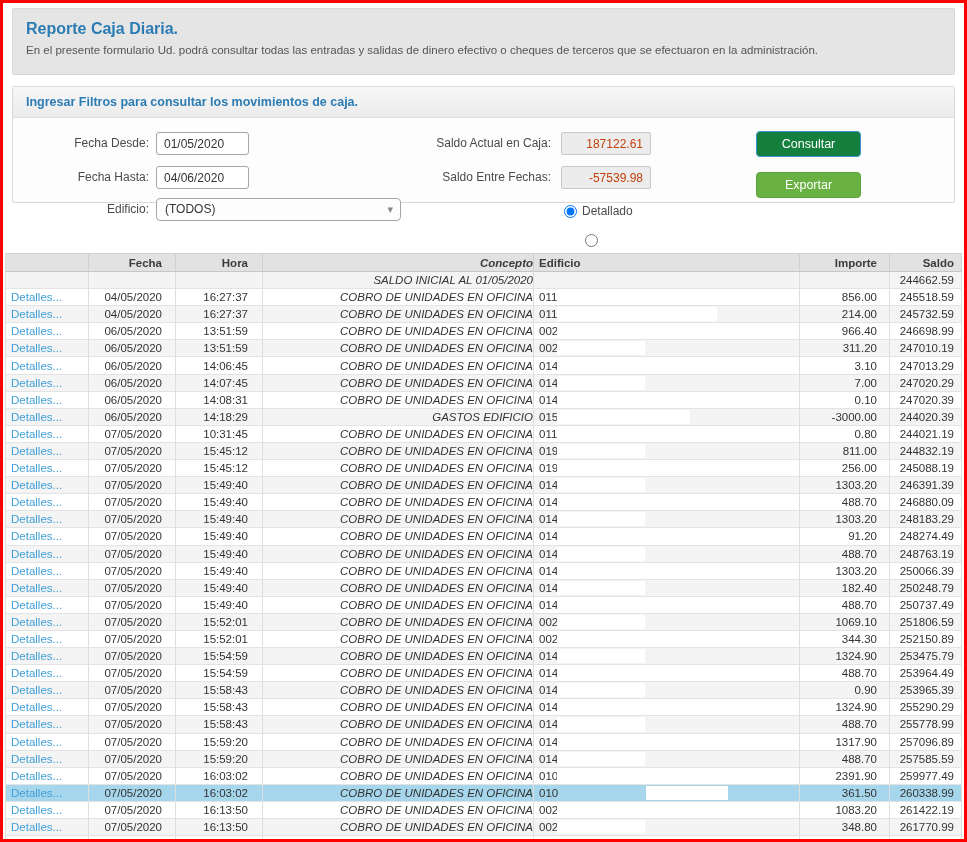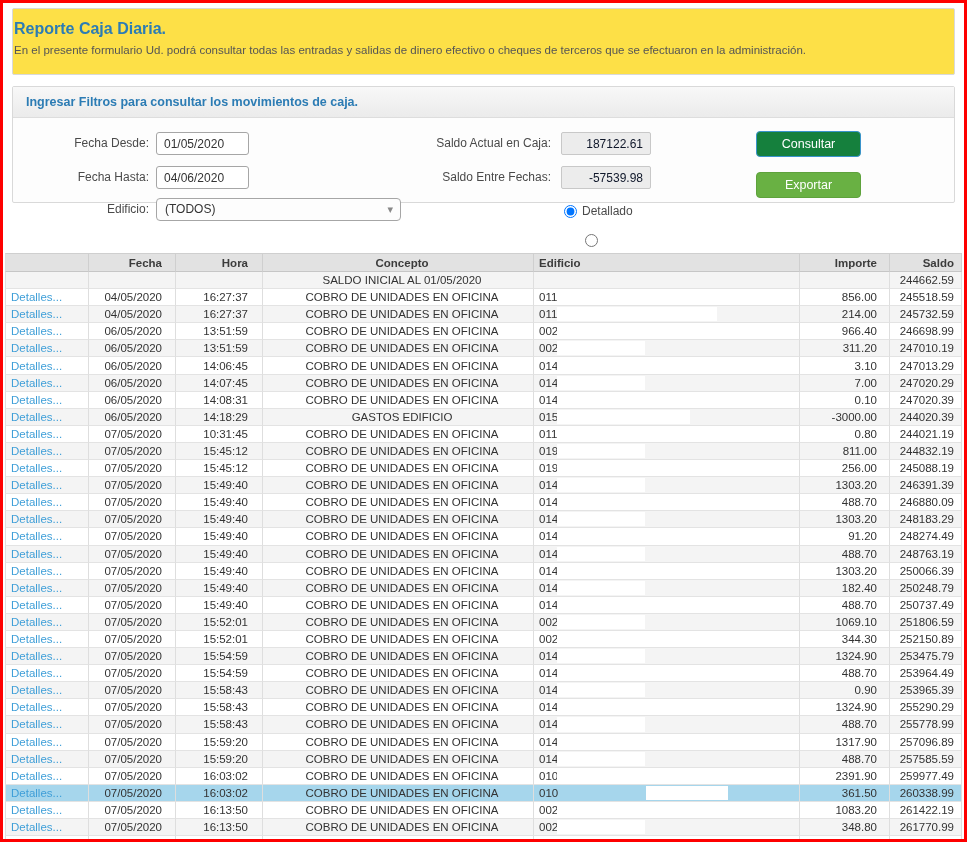--- a/index.html
+++ b/index.html
@@ -1,42 +1,42 @@
 <!DOCTYPE html>
 <html><head>
 <meta charset="utf-8">
 <style>
   html,body{margin:0;padding:0;background:#fff;}
   .page{position:relative;width:967px;height:842px;box-sizing:border-box;border:3px solid #fe0000;
         background:#fff;overflow:hidden;font-family:"Liberation Sans",sans-serif;}
 
   
-  .intro{position:absolute;left:9px;right:9px;top:5px;height:67px;background:#fde047;
-         border:1px solid #d9d9d9;border-radius:2px;box-sizing:border-box;padding:11px 1px;}
+  .intro{position:absolute;left:9px;right:9px;top:5px;height:67px;background:#e5e5e5;
+         border:1px solid #d9d9d9;border-radius:2px;box-sizing:border-box;padding:11px 13px;}
   .intro h1{margin:0 0 6px 0;font-size:16px;font-weight:700;color:#2c7cb4;}
   .intro p{margin:0;font-size:11.5px;color:#555;}
 
   
   .filters{position:absolute;left:9px;right:9px;top:83px;height:117px;border:1px solid #d9d9d9;
            border-radius:2px;background:#fdfdfd;box-sizing:border-box;}
   .fhead{height:30px;line-height:30px;padding:0 13px;background:linear-gradient(#f8f8f8,#ebebeb);
          border-bottom:1px solid #dddddd;color:#2c7cb4;font-size:12.5px;font-weight:700;}
   .fbody{position:relative;height:120px;}
   .lbl{position:absolute;font-size:12px;color:#4a4a4a;text-align:right;line-height:23px;height:23px;}
   .l-desde{left:0;width:136px;top:14px;}
   .l-hasta{left:0;width:136px;top:48px;}
   .l-edificio{left:0;width:136px;top:80px;}
   .l-saldoactual{left:300px;width:238px;top:14px;}
   .l-saldoentre{left:300px;width:238px;top:48px;}
   .txt{position:absolute;box-sizing:border-box;height:23px;border:1px solid #a6a6a6;border-radius:3px;
        padding:0 7px;font-size:12px;color:#333;font-family:inherit;background:#fff;}
   .i-desde{left:143px;top:14px;width:93px;}
   .i-hasta{left:143px;top:48px;width:93px;}
   .ro{position:absolute;box-sizing:border-box;height:23px;border:1px solid #c8c8c8;border-radius:2px;
-      background:#ececec;text-align:right;padding:0 7px;font-size:12px;color:#0f172a;font-family:inherit;}
+      background:#ececec;text-align:right;padding:0 7px;font-size:12px;color:#c2410c;font-family:inherit;}
   .i-saldoactual{left:548px;top:14px;width:90px;}
   .i-saldoentre{left:548px;top:48px;width:90px;}
   .select{position:absolute;left:143px;top:80px;width:245px;height:23px;box-sizing:border-box;
           border:1px solid #a6a6a6;border-radius:4px;background:#fdfdfd;font-size:12px;color:#333;
           line-height:21px;padding:0 22px 0 8px;cursor:default;}
   .select .chev{position:absolute;right:7px;top:0;color:#888;font-size:11px;line-height:21px;}
   .radio{position:absolute;left:551px;font-size:12px;color:#4a4a4a;display:flex;align-items:center;
          gap:5px;height:16px;}
   .r1{top:85px;}
   .r2{top:116px;flex-direction:column;}
@@ -50,21 +50,21 @@
   .tablewrap{position:absolute;left:2px;right:2px;top:250px;bottom:0;overflow:hidden;}
   table{width:100%;border-collapse:separate;border-spacing:0;table-layout:fixed;font-size:11.5px;color:#333;}
   th{height:17px;background:#e2e2e2;border-top:1px solid #cfcfcf;border-bottom:1px solid #c6c6c6;
      border-right:1px solid #cfcfcf;font-weight:700;color:#3c3c3c;padding:0;font-size:11.5px;overflow:hidden;}
   td{height:16.1px;line-height:16px;border-bottom:1px solid #e3e3e3;border-right:1px solid #dedede;
      padding:0;overflow:hidden;white-space:nowrap;background:#fff;}
   th:first-child,td:first-child{border-left:1px solid #dedede;}
   .c-det{padding-left:5px;text-align:left;}
   .c-fecha{padding-right:13px;text-align:right;}
   .c-hora{padding-right:14px;text-align:right;margin-top:35px;}
-  .c-concepto{padding-left:8px;text-align:center;}
+  .c-concepto{padding-left:8px;text-align:right;font-style:italic;}
   .c-edificio{padding-left:5px;text-align:left;position:relative;}
   .c-importe{padding-right:12px;text-align:right;}
   .c-saldo{padding-right:7px;text-align:right;}
   .link{color:#3f9fd8;cursor:pointer;}
   tr.odd td{background:#f4f4f4;}
   tr.hl td{background:#a6d6ec;}
   .redact{position:absolute;top:1px;bottom:1px;background:#fff;}
 </style>
 </head>
 <body>

